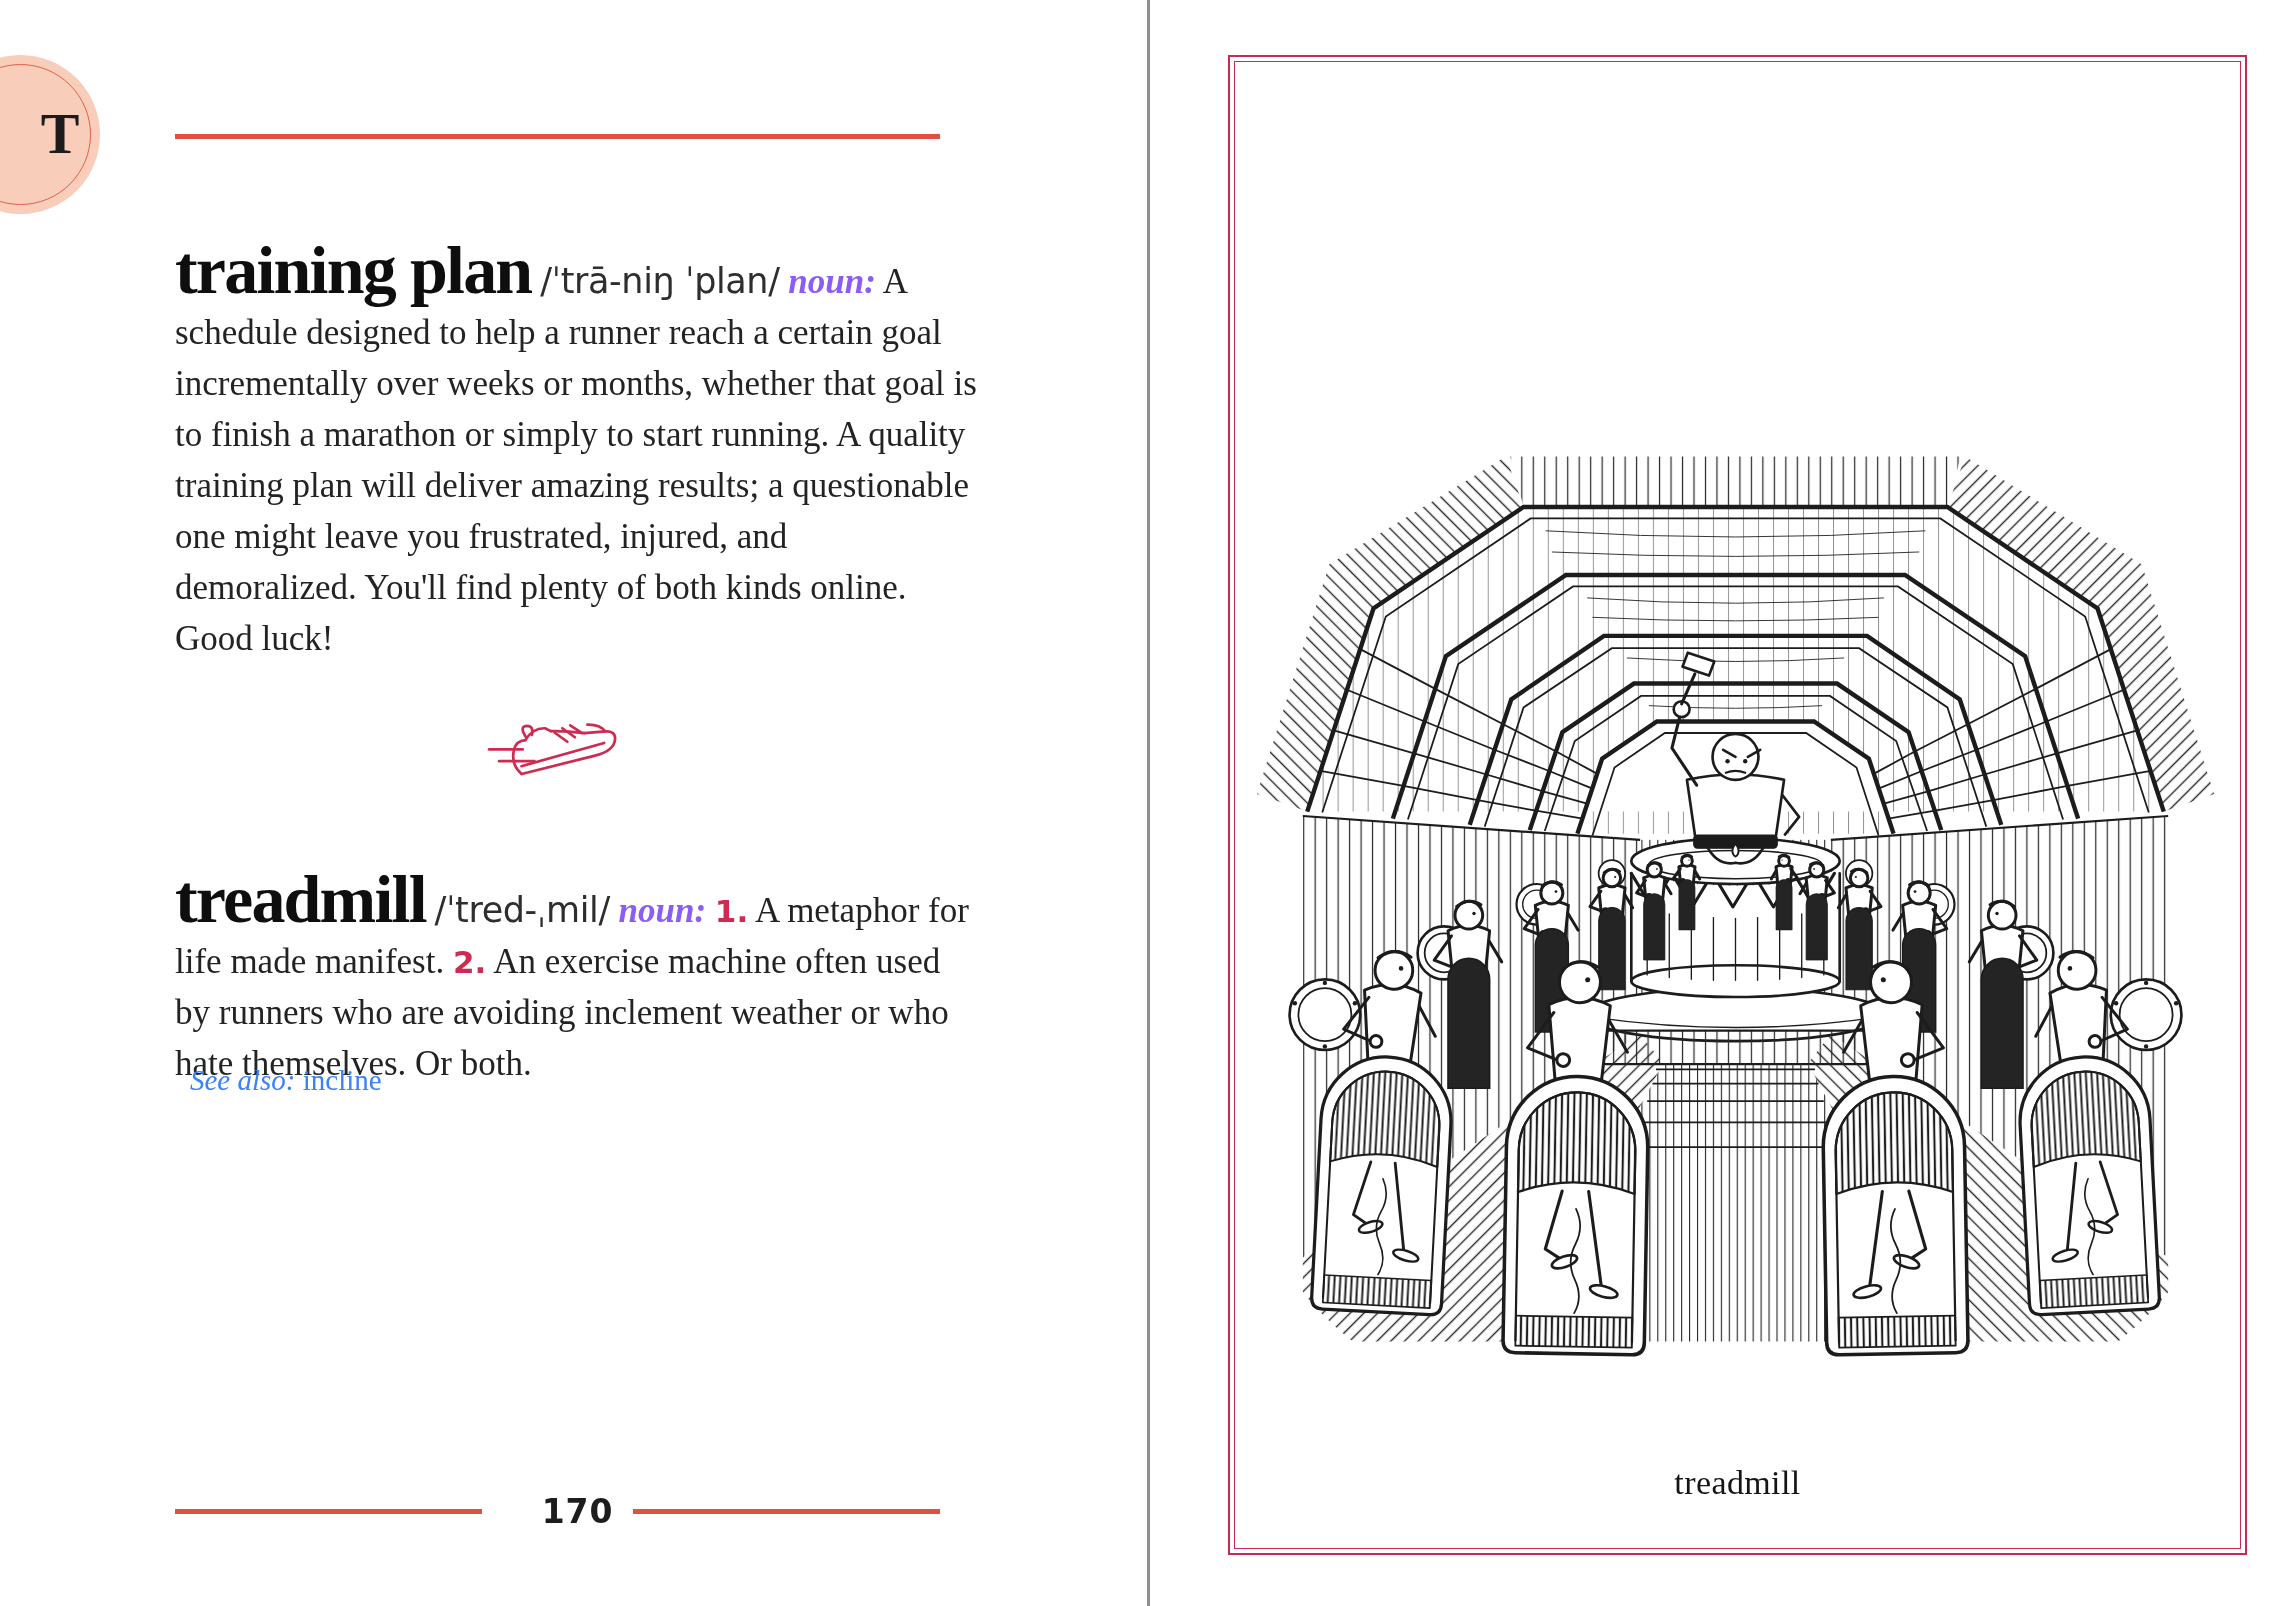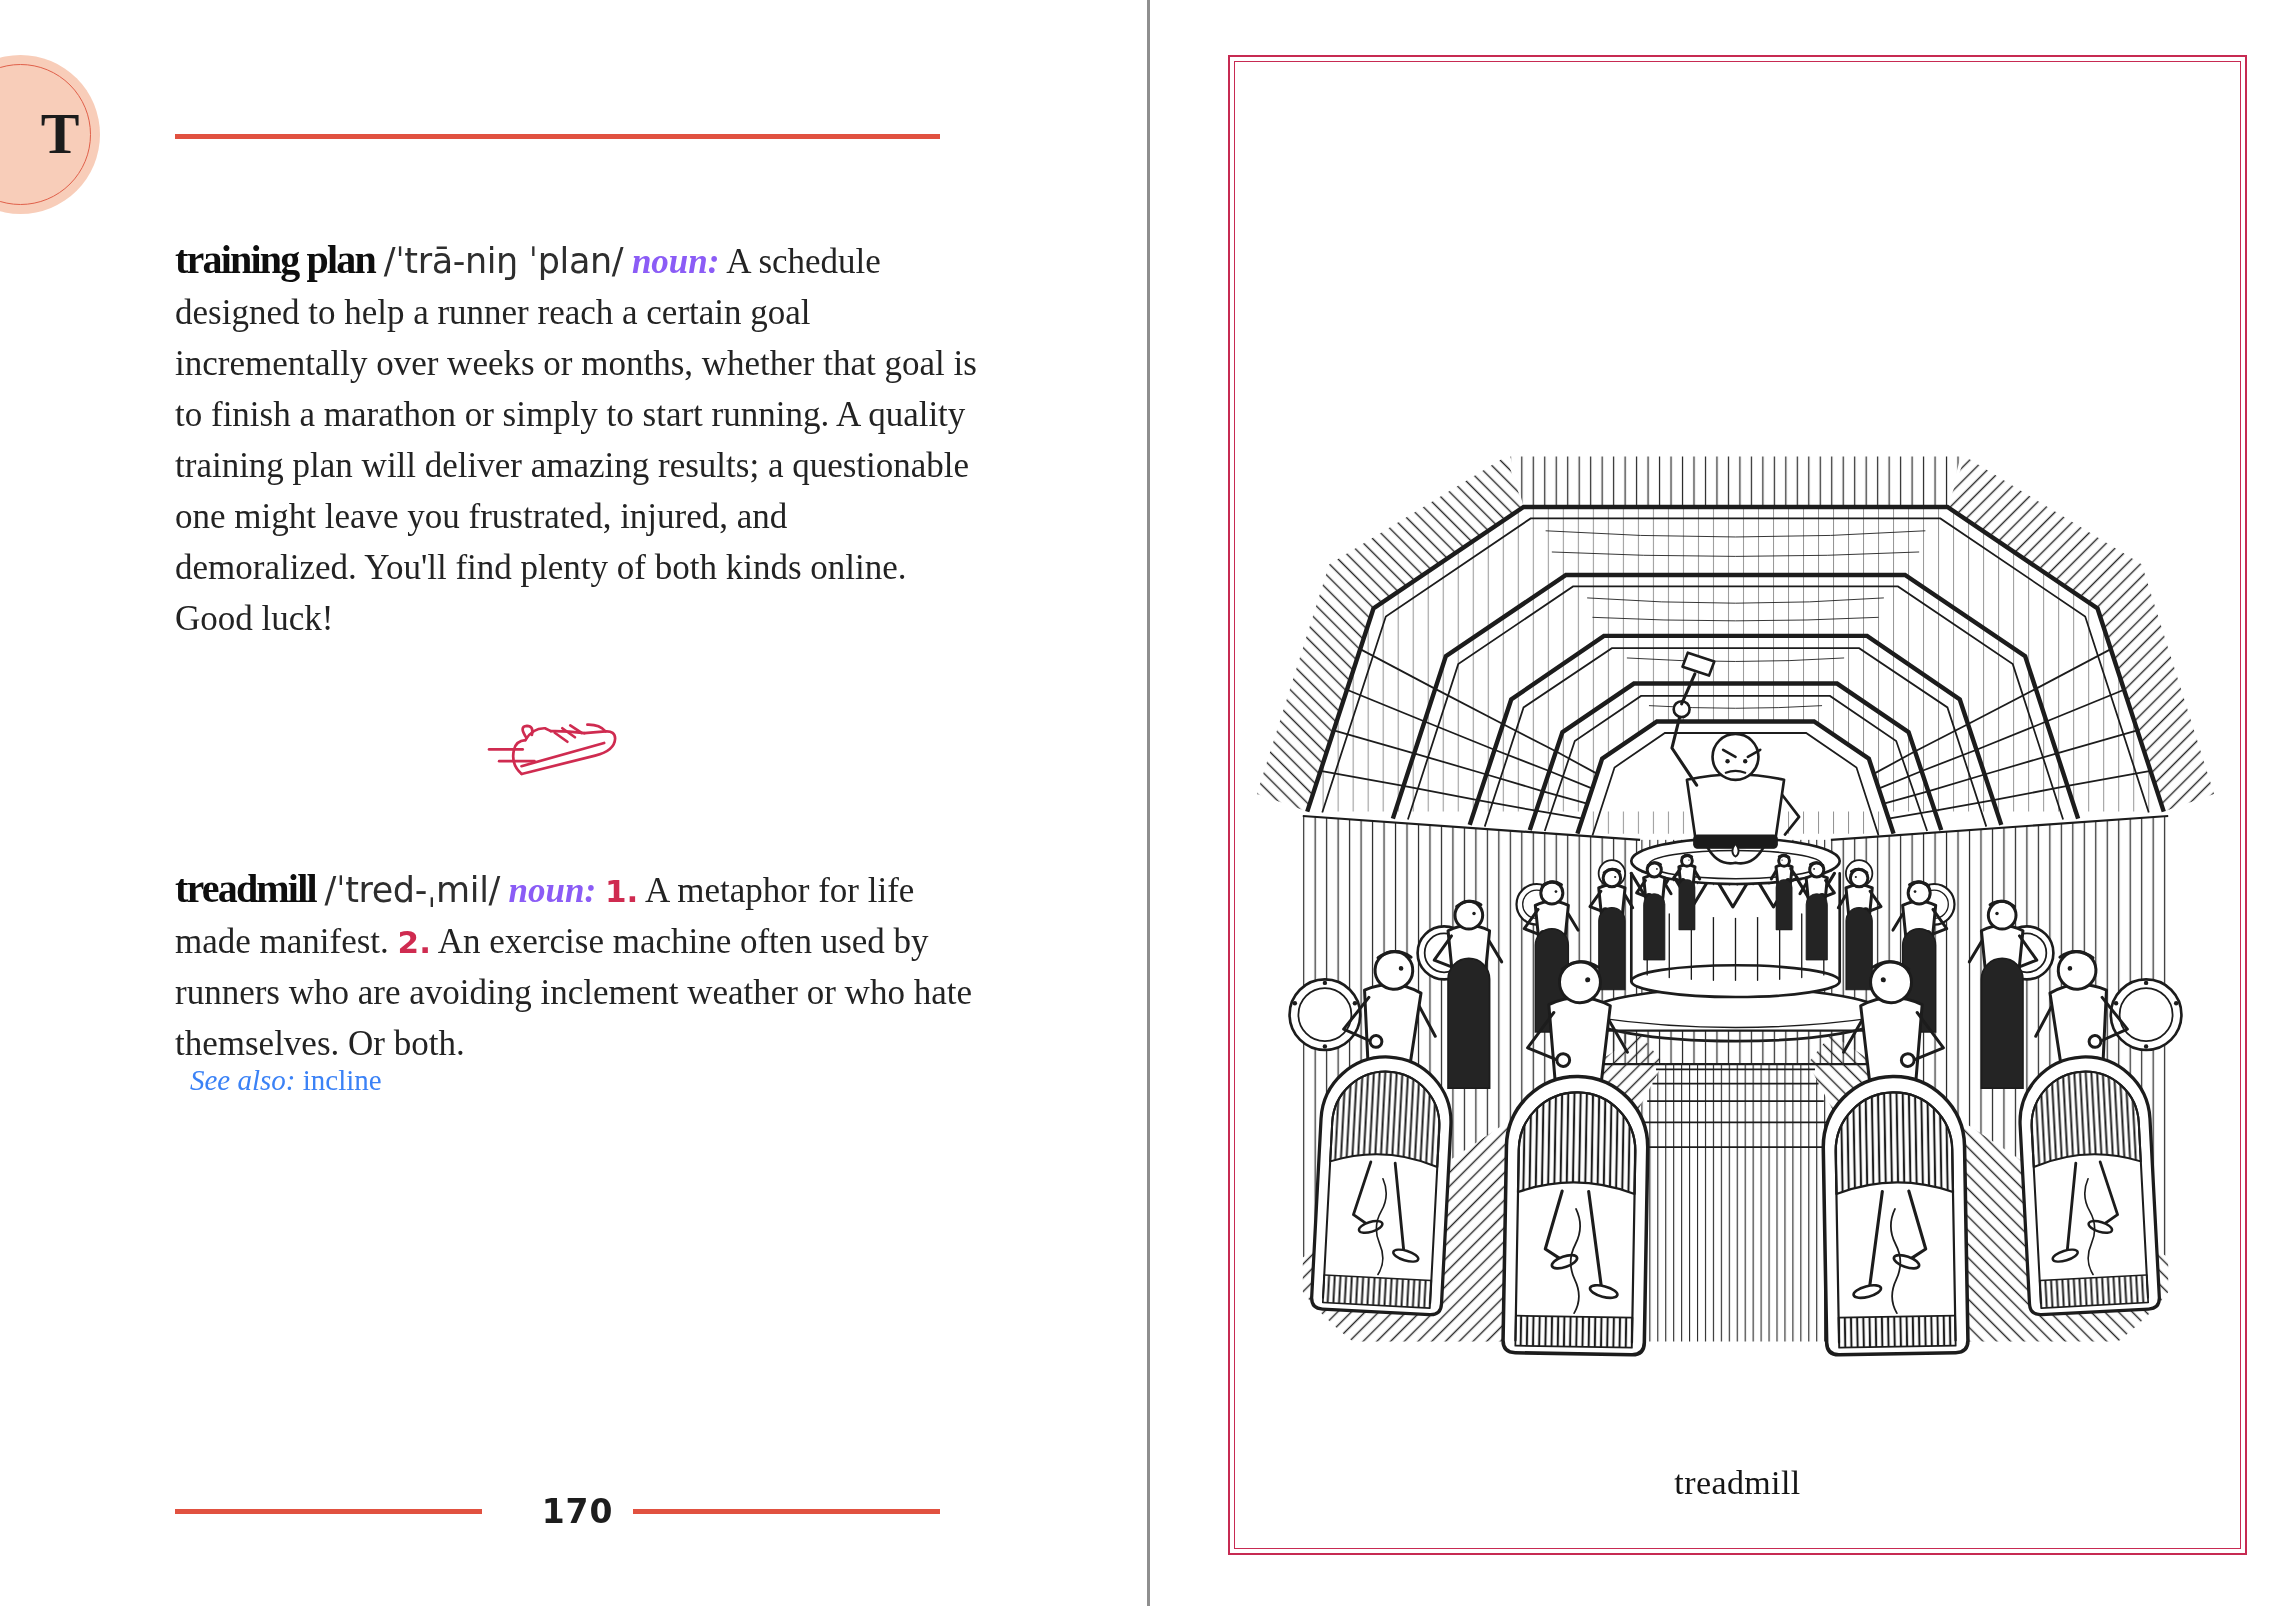--- a/index.html
+++ b/index.html
@@ -25,21 +25,21 @@
   .entry-rule{
     position:absolute;left:175px;top:134px;width:765px;height:5.3px;background:#e15140;
   }
   .entry{
     position:absolute;left:175px;width:802px;
     font-size:35px;line-height:51px;color:#232323;
   }
   .entry-1{top:201px;}
   .entry-2{top:830px;}
   .headword{
-    font-weight:bold;font-size:40px;line-height:1;letter-spacing:-1.8px;color:#0e0e0e;
+    font-weight:bold;font-size:68px;line-height:1;letter-spacing:-1.8px;color:#0e0e0e;
   }
   .phonetic{
     font-family:"DejaVu Sans","Liberation Sans",sans-serif;
     font-size:35px;line-height:1;color:#2e2e2e;letter-spacing:-0.4px;
   }
   .pos{font-style:italic;font-weight:bold;color:#8b5cf6;}
   .sense-num{
     font-family:"DejaVu Sans","Liberation Sans",sans-serif;
     font-weight:bold;font-size:31px;line-height:1;color:#cf2b50;
   }

